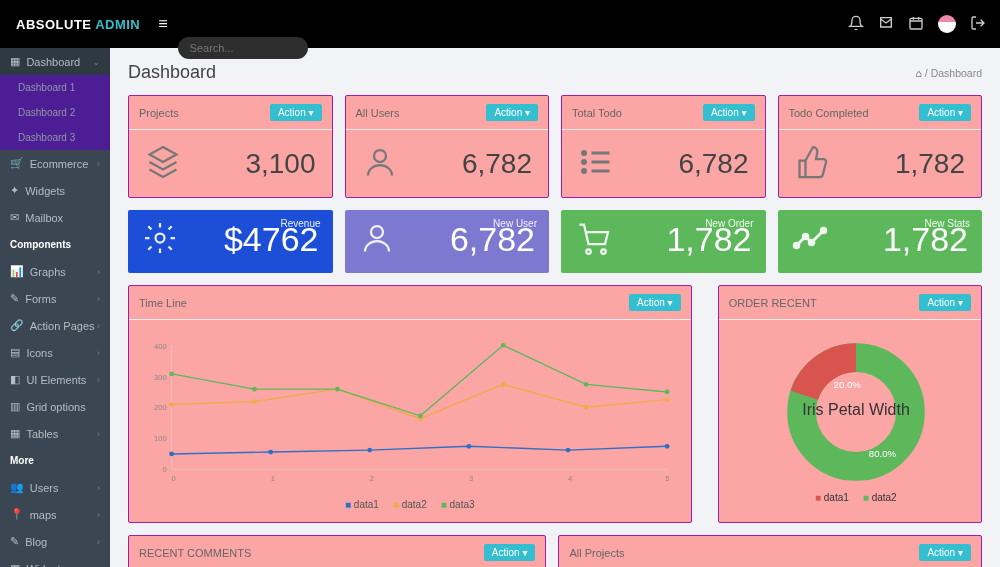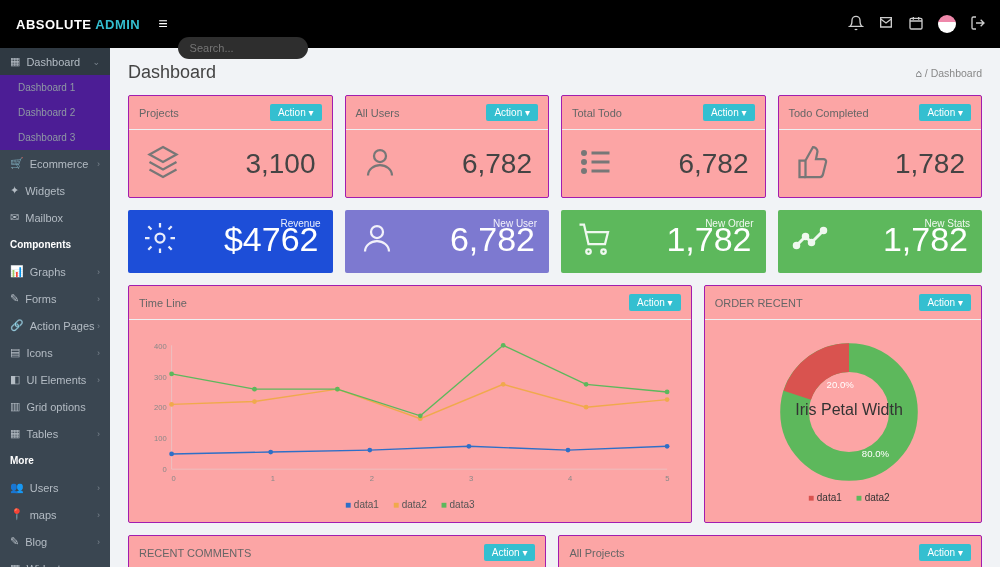--- a/index.html
+++ b/index.html
@@ -44,21 +44,21 @@
 .panel-body { padding: 12px 14px; }
 .chart-svg { width: 100%; height: 160px; }
 .legend { display: flex; justify-content: center; gap: 14px; font-size: 10px; color: #555; margin-top: 4px; }
 .legend span::before { content: "■ "; }
 .lg1::before { color: #2e6fc7; }
 .lg2::before { color: #f0a94c; }
 .lg3::before { color: #5db85c; }
 .lgr::before { color: #d9534f; }
 .donut-wrap { display: flex; flex-direction: column; align-items: center; padding-left: 26px; }
 .donut-center { font-size: 10px; fill: #333; text-anchor: middle; }
-.row60 { display: flex; gap: 12px; }
+.row60 { display: flex; gap: 26px; }
 .row60 > :first-child { flex: 0 0 66%; }
 .row60 > :last-child { flex: 1; }
 .chev { font-size: 9px; color: #7a848e; }
 .donut-lg { display: flex; justify-content: center; gap: 14px; font-size: 10px; }
 .donut-lg span::before { content: "■ "; }
 </style>
 </head>
 <body>
 
 <div class="topbar">

